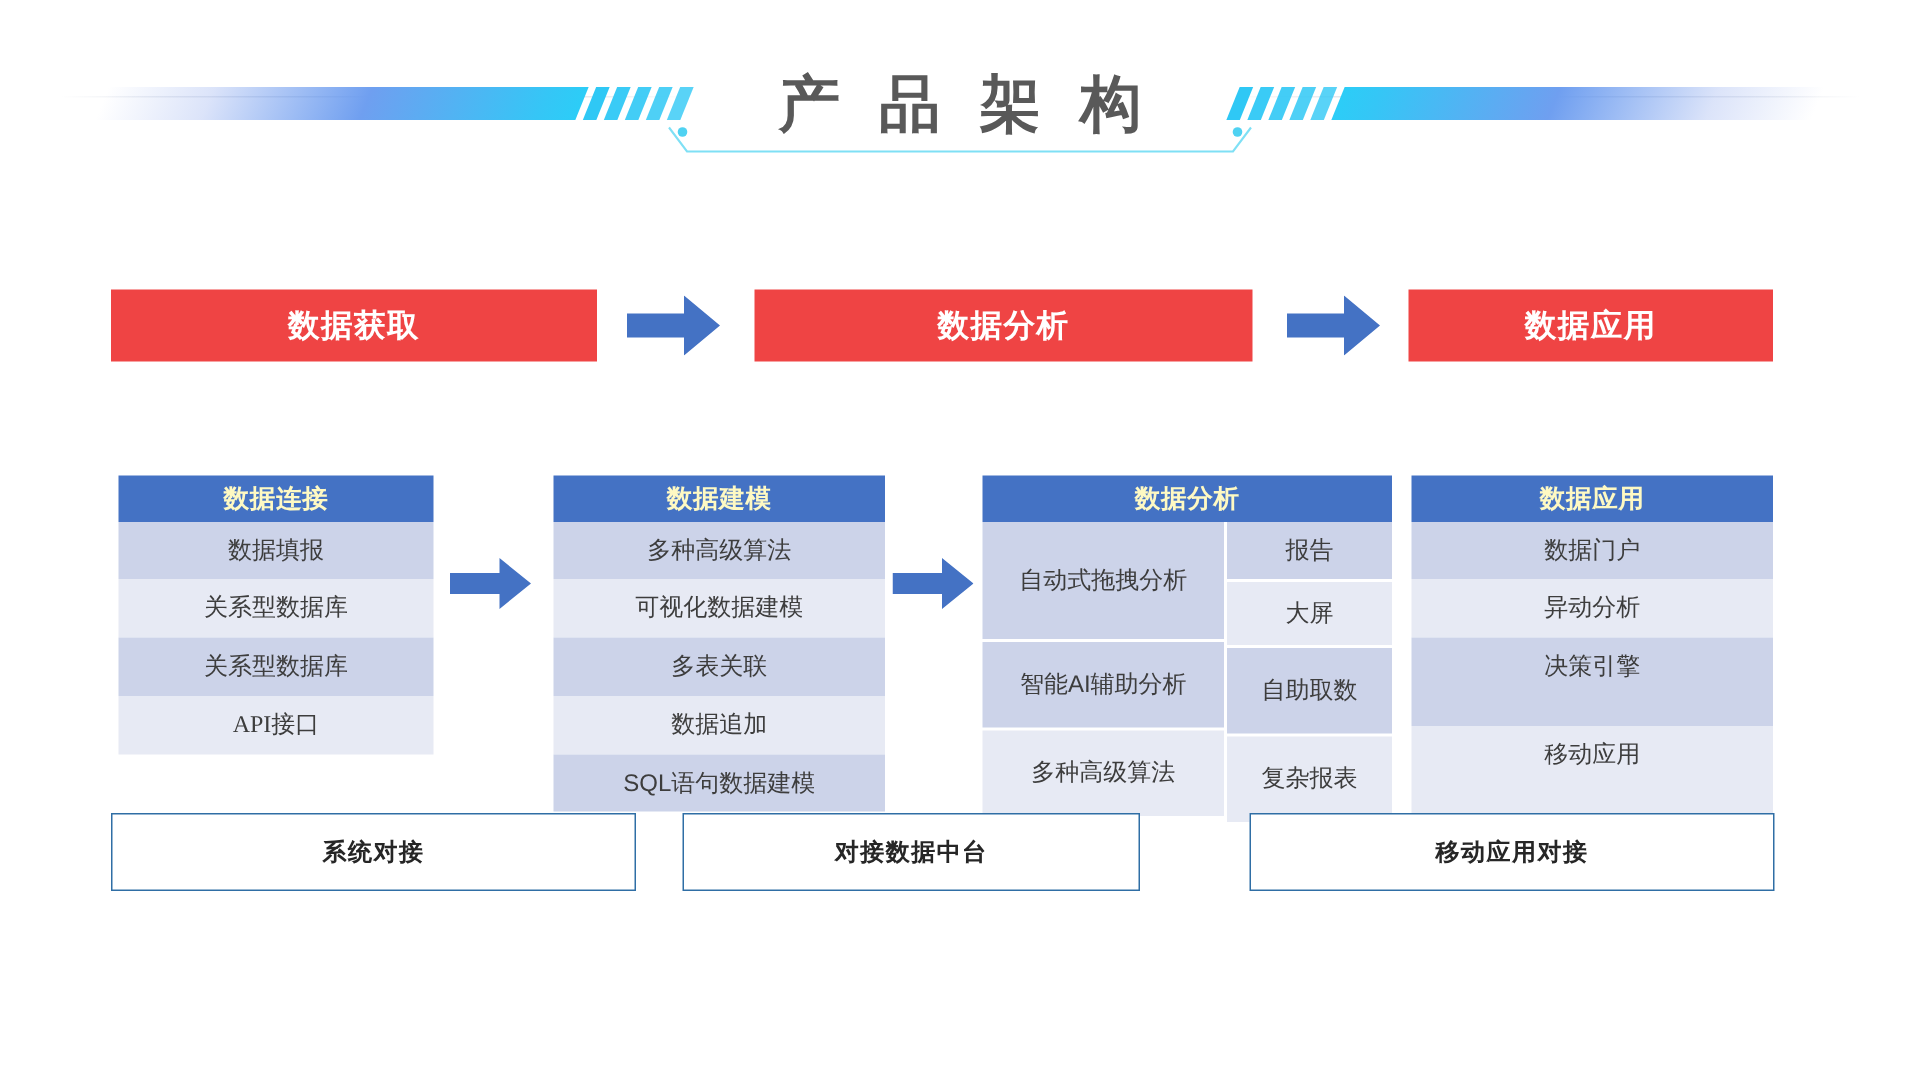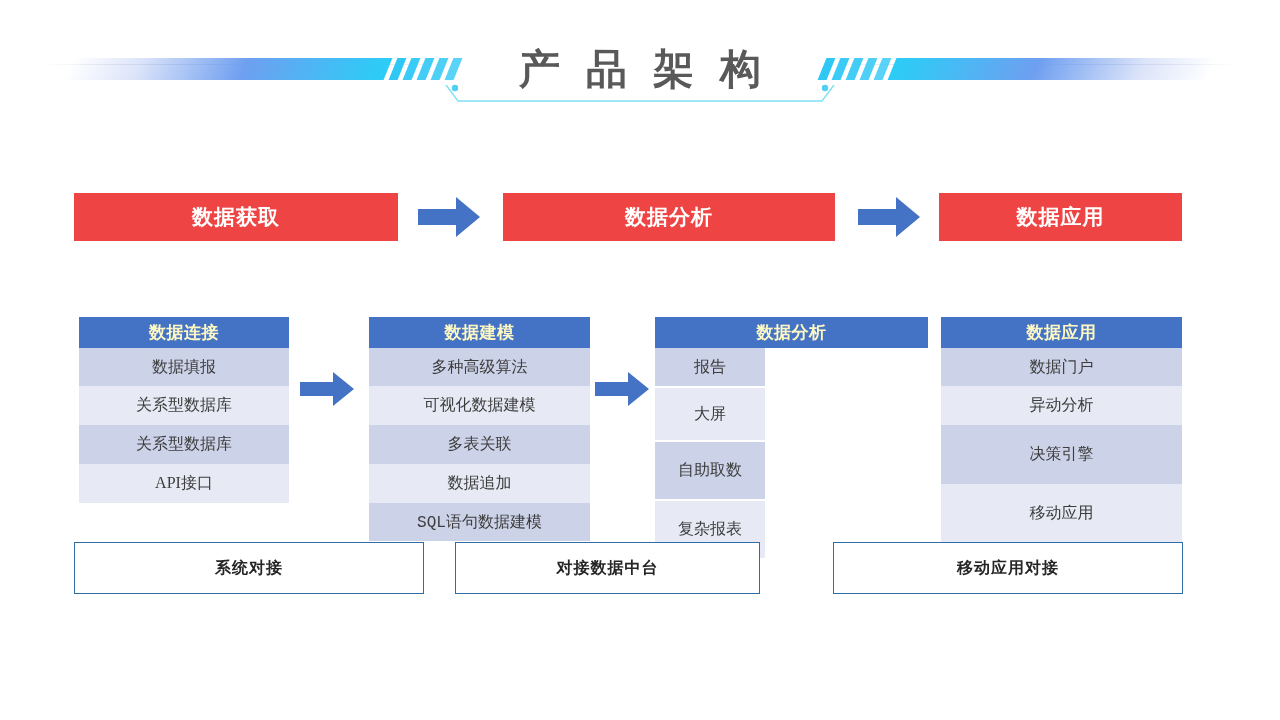--- a/index.html
+++ b/index.html
@@ -130,23 +130,23 @@
     letter-spacing: .5px;
     margin-top: 40px;
   }
   .col-body { display: flex; flex-direction: column; }
   .cell {
     display: flex; align-items: center; justify-content: center;
     font-size: 16px;
     color: #3d3d3d;
     box-sizing: border-box;
   }
-  .cell.tone-a { background: #ccd3e9; font-family: Liberation Mono, monospace; }
+  .cell.tone-a { background: #ccd3e9; }
   .cell.tone-b { background: #e7eaf4; font-family: Liberation Serif, serif; }
-  .cell.top-align { align-items: flex-start; padding-top: 19px; }
+  .cell.top-align { align-items: flex-start; padding-top: 9px; }
 
   #col-0 { left: 79px;  top: 277px; width: 210px; }
   #col-1 { left: 369px; top: 277px; width: 221px; }
   #col-3 { left: 941px; top: 277px; width: 241px; }
 
   
   #col-2 { left: 655px; top: 277px; width: 273px; }
   #col-2 .split-body { display: flex; gap: 2px; }
   #col-2 .split-left  { width: 161px; display: flex; flex-direction: column; gap: 2px; }
   #col-2 .split-right { width: 110px; display: flex; flex-direction: column; gap: 2px; }
@@ -257,23 +257,28 @@
     <div class="cell tone-b" style="height:39px">可视化数据建模</div>
     <div class="cell tone-a" style="height:39px">多表关联</div>
     <div class="cell tone-b" style="height:39px">数据追加</div>
     <div class="cell tone-a" style="height:38px">SQL语句数据建模</div>
   </div>
 </div>
 
 <div class="col" id="col-2">
   <div class="col-head">数据分析</div>
   <div class="split-body">
+    <div class="split-left">
+      <div class="cell tone-a" style="height:78px">自动式拖拽分析</div>
+      <div class="cell tone-a" style="height:57px">智能AI辅助分析</div>
+      <div class="cell tone-b" style="height:57px">多种高级算法</div>
+    </div>
     <div class="split-right">
       <div class="cell tone-a" style="height:38px">报告</div>
-      <div class="cell tone-b" style="height:52px">大屏</div>
+      <div class="cell tone-b" style="height:42px">大屏</div>
       <div class="cell tone-a" style="height:57px">自助取数</div>
       <div class="cell tone-b" style="height:57px">复杂报表</div>
     </div>
   </div>
 </div>
 
 <div class="col" id="col-3">
   <div class="col-head">数据应用</div>
   <div class="col-body">
     <div class="cell tone-a" style="height:38px">数据门户</div>

